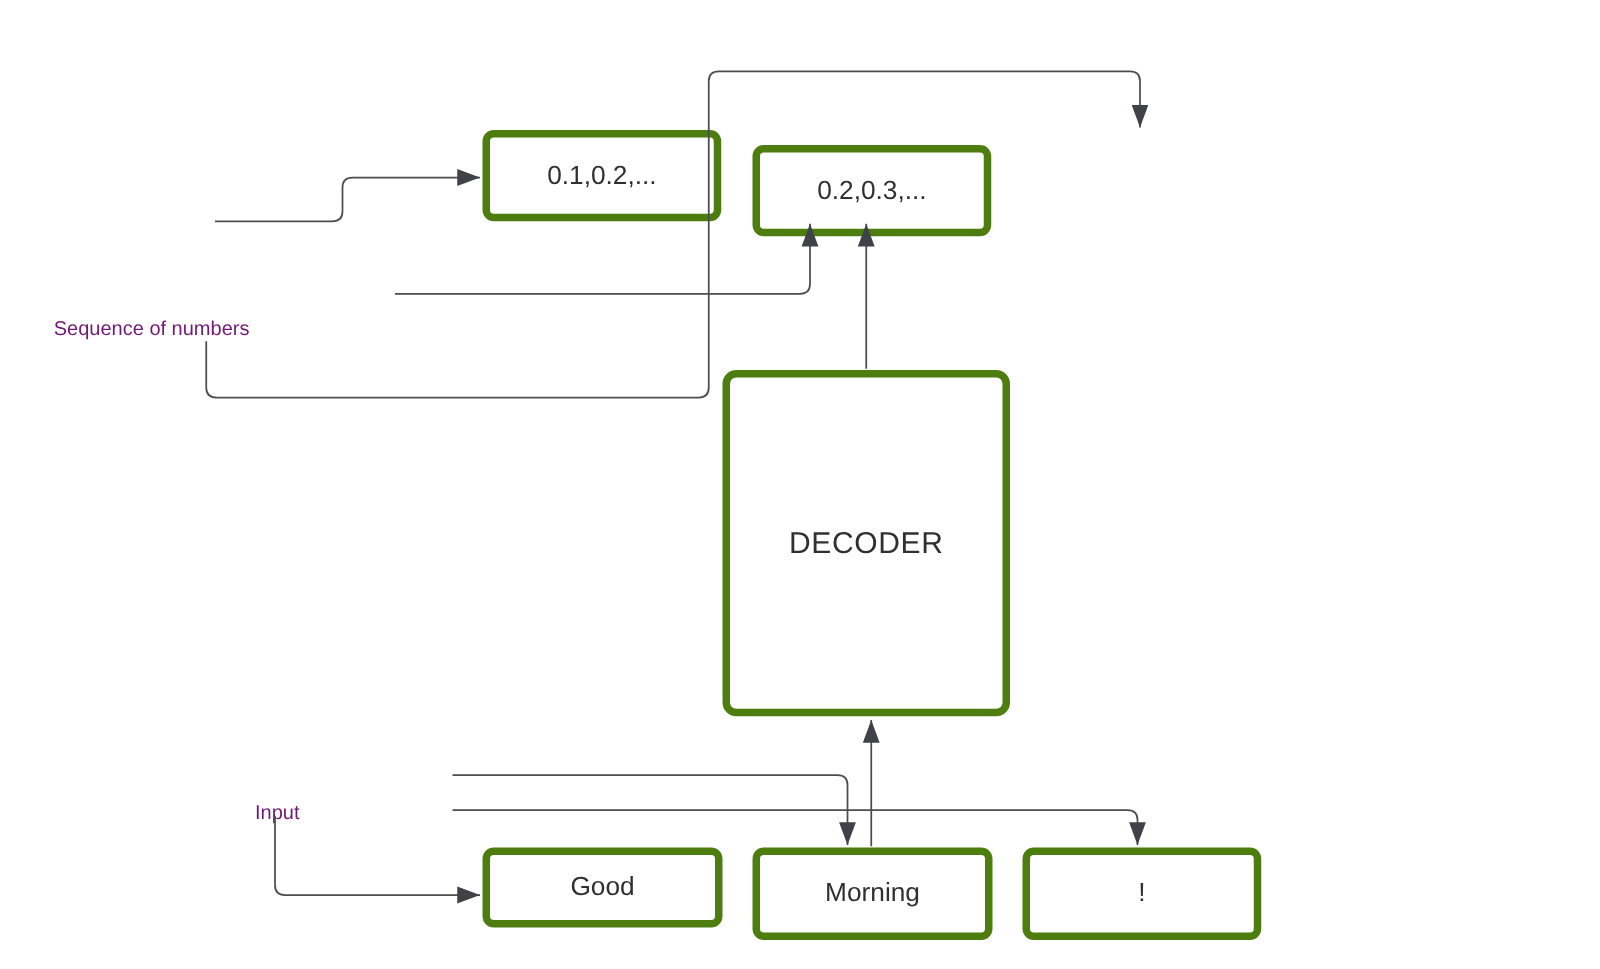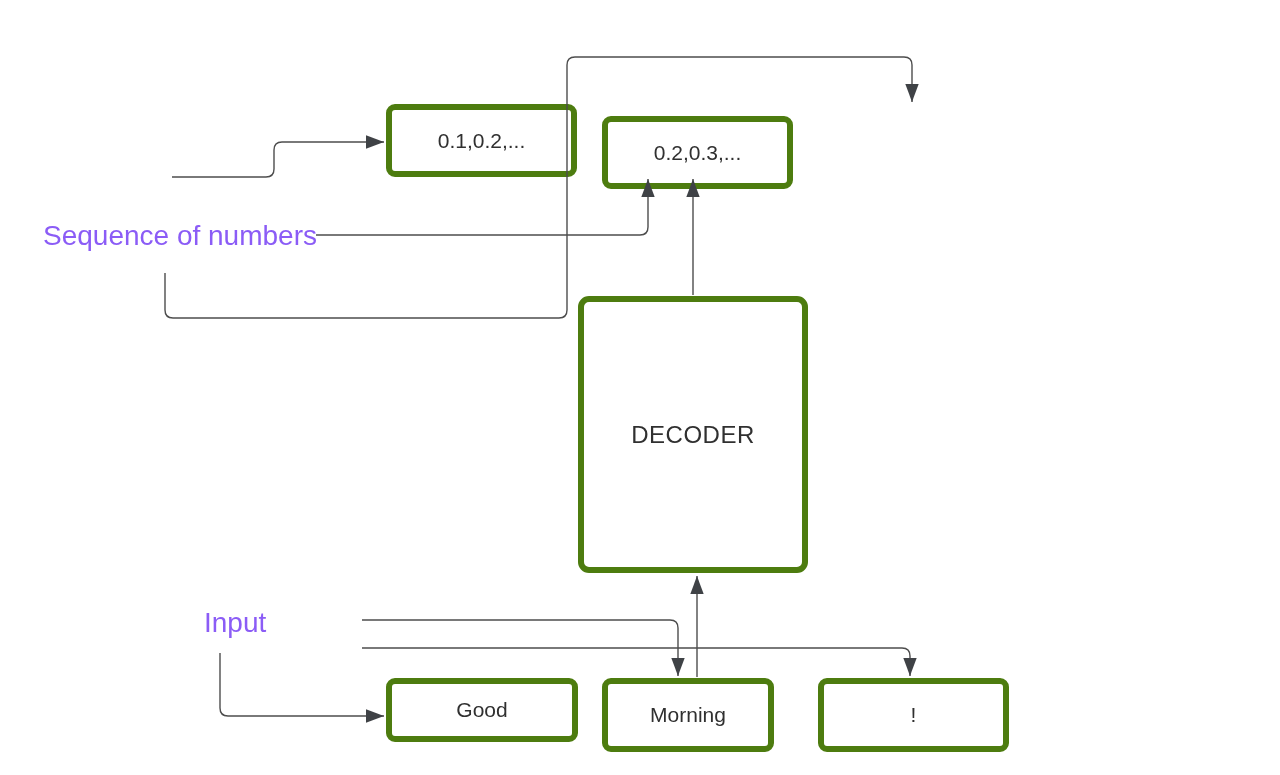--- a/index.html
+++ b/index.html
@@ -25,23 +25,24 @@
     color: #303030;
     white-space: nowrap;
   }
   .node.decoder {
     border-radius: 11px;
     font-size: 24px;
     letter-spacing: 0.5px;
   }
   .side-label {
     position: absolute;
-    font-size: 28px;
-    color: #8b5cf6;
+    font-size: 16px;
+    color: #701a75;
     white-space: nowrap;
+    margin-top: 35px;
   }
   svg.connectors {
     position: absolute;
     left: 0; top: 0;
     width: 1280px;
     height: 775px;
     pointer-events: none;
   }
   svg.connectors path.conn {
     fill: none;
@@ -61,21 +62,21 @@
     <span>0.2,0.3,...</span>
   </div>
 
   <div class="node decoder" style="left:578px; top:296px; width:230px; height:277px;">
     <span>DECODER</span>
   </div>
 
   <div class="node" style="left:386px; top:678px; width:192px; height:64px;">
     <span>Good</span>
   </div>
-  <div class="node" style="left:602px; top:678px; width:172px; height:74px;">
+  <div class="node" style="left:602px; top:678px; width:192px; height:74px;">
     <span>Morning</span>
   </div>
   <div class="node" style="left:818px; top:678px; width:191px; height:74px;">
     <span>!</span>
   </div>
 
   <div class="side-label" style="left:43px; top:220px;">Sequence of numbers</div>
   <div class="side-label" style="left:204px; top:607px;">Input</div>
 
   <svg class="connectors" viewBox="0 0 1280 775" xmlns="http://www.w3.org/2000/svg">

